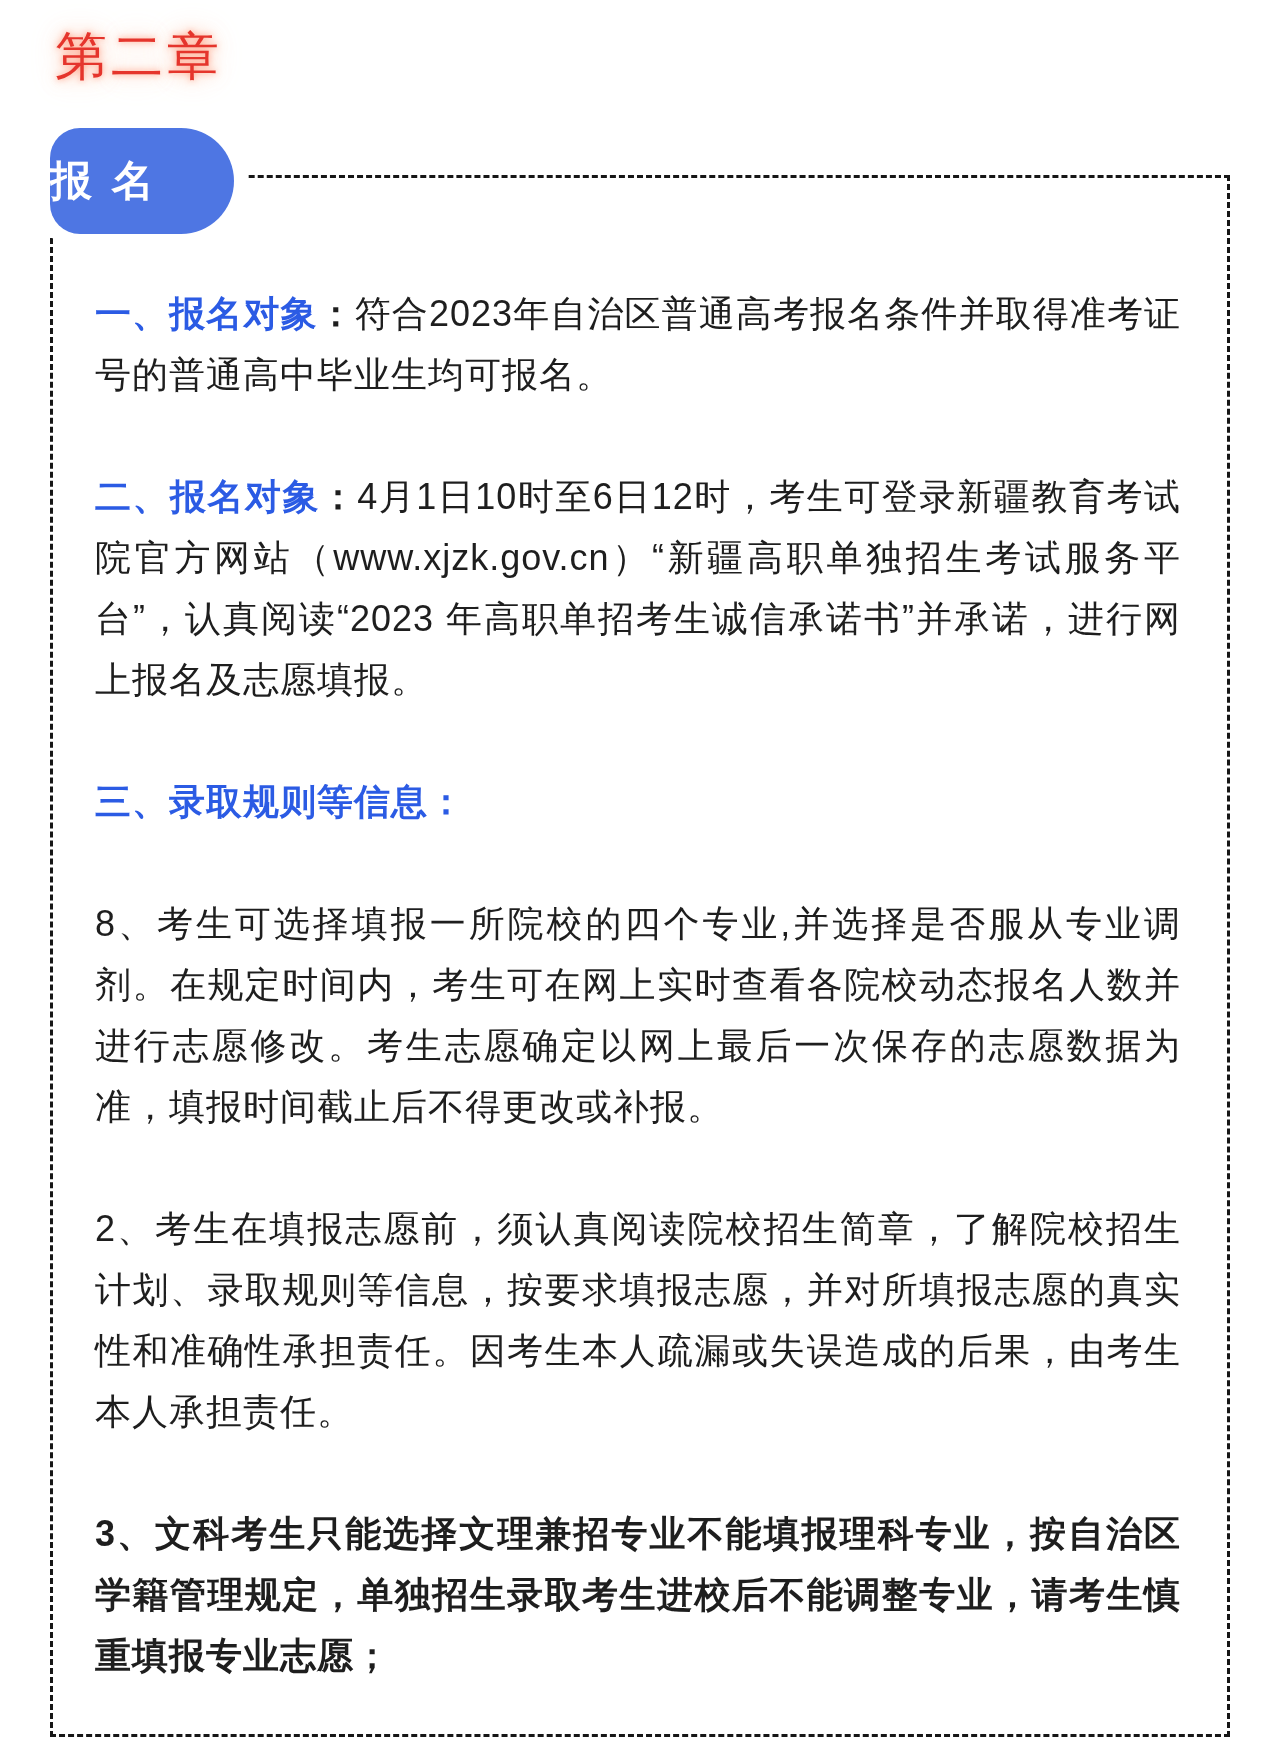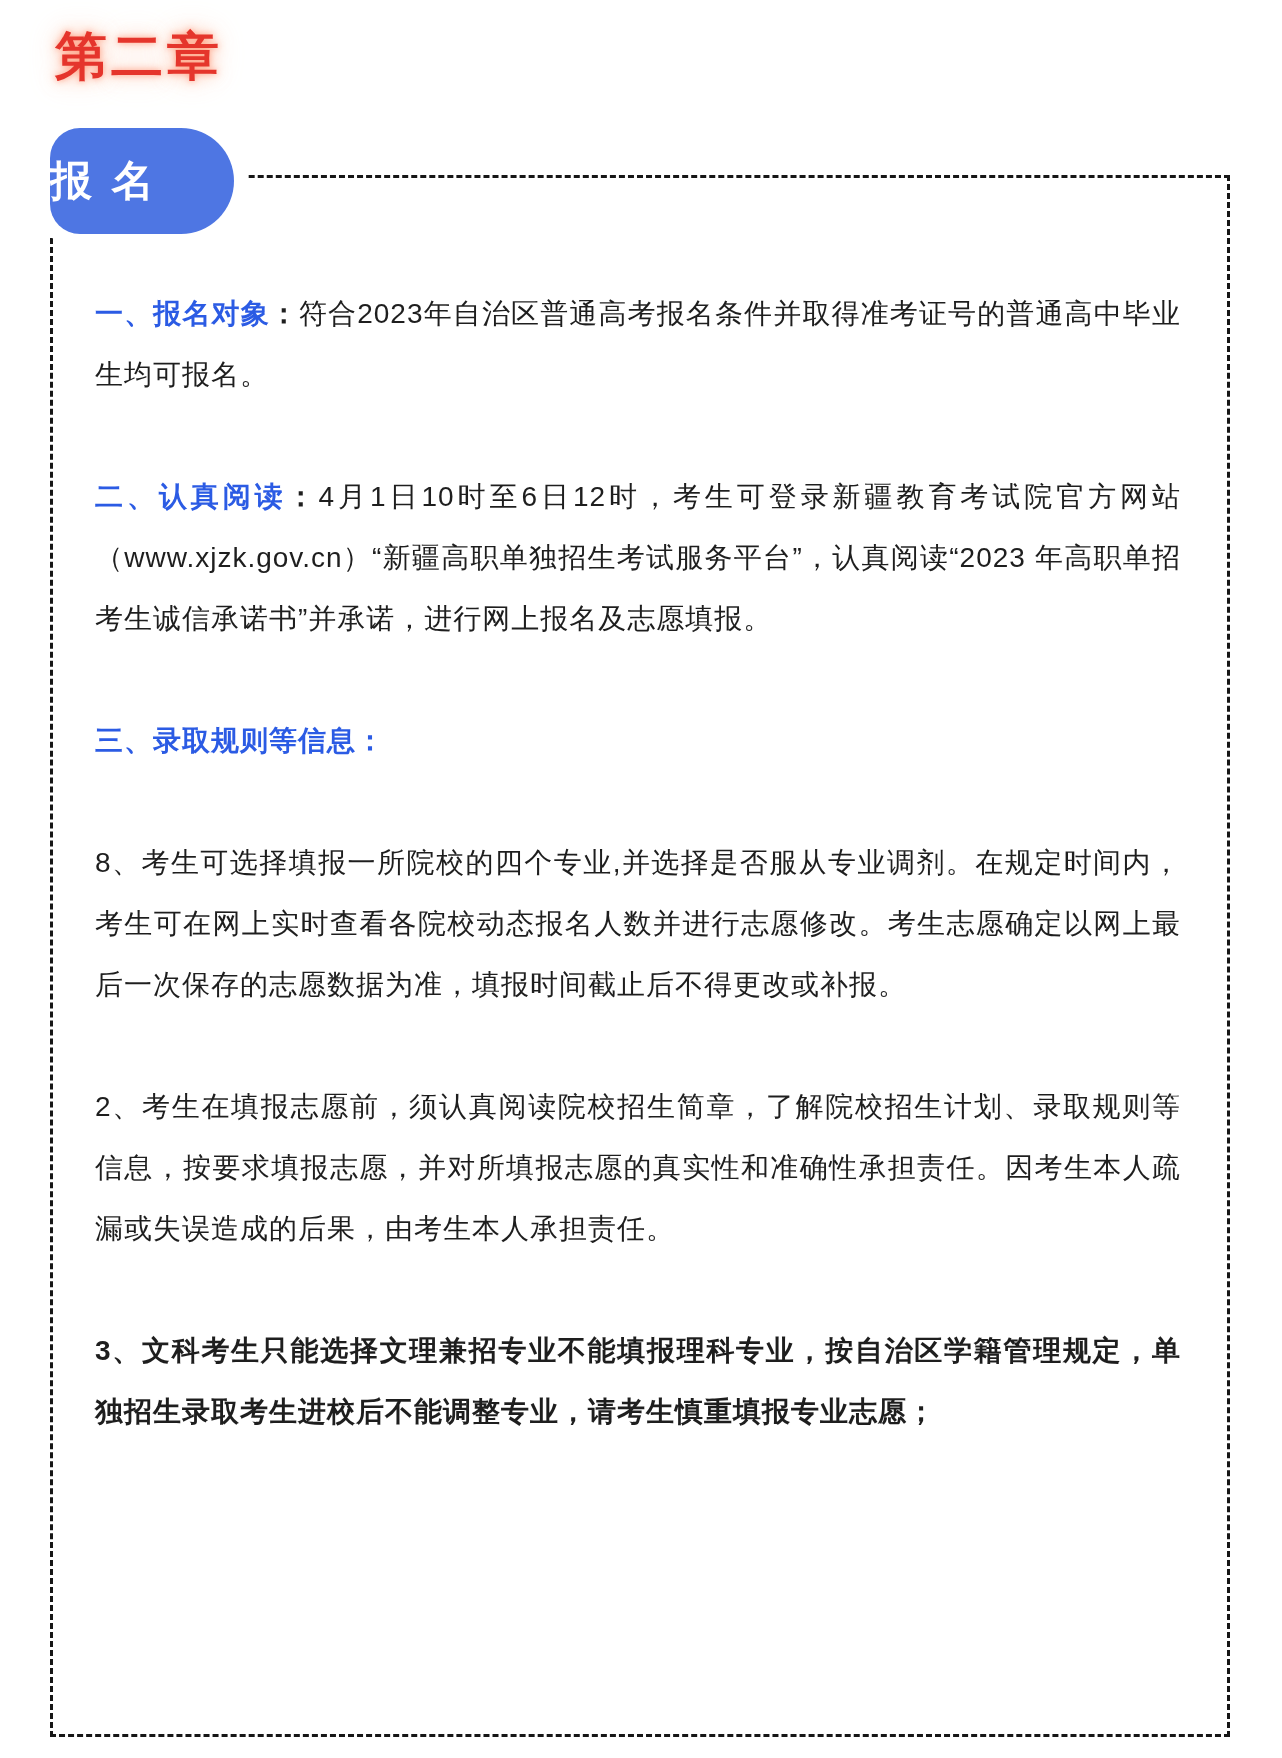--- a/index.html
+++ b/index.html
@@ -10,34 +10,34 @@
     --border-black:#161616;
   }
   html,body{margin:0;padding:0;background:#ffffff;}
   body{
     width:1282px;height:1758px;position:relative;overflow:hidden;
     font-family:"Liberation Sans",sans-serif;
     -webkit-font-smoothing:antialiased;
   }
   .chapter{
     position:absolute;left:55px;top:30px;
-    font-size:52px;font-weight:700;line-height:1;
+    font-size:52px;font-weight:400;line-height:1;
     color:var(--chapter-red);
     text-shadow:0 0 6px rgba(255,150,120,.85),0 0 16px rgba(255,170,140,.65),0 0 30px rgba(255,190,160,.45);
     letter-spacing:4px;
   }
   .box{
     position:absolute;left:50px;top:175px;
     width:1180px;height:1562px;box-sizing:border-box;
     border:3px dashed var(--border-black);
     padding:105px 42px 0 42px;
   }
   .para{
     margin:0 4px 61px 0;
-    font-size:28px;line-height:61px;letter-spacing:1px;
+    font-size:36px;line-height:61px;letter-spacing:1px;
     color:var(--body-text);
     text-align:justify;text-align-last:left;text-justify:inter-ideograph;
   }
   .para:last-child{margin-bottom:0;font-weight:bold;}
   .blue-h{color:var(--heading-blue);font-weight:700;}
   .colon{color:var(--body-text);font-weight:700;}
   .badge{
     position:absolute;left:50px;top:128px;width:184px;height:106px;
     background:var(--badge-blue);
     border-radius:30px 53px 53px 30px;
@@ -53,21 +53,21 @@
 <body>
 
 <div>
 
   <div class="chapter">第二章</div>
 
   <div class="box">
 
     <p class="para"><span class="blue-h">一、报名对象</span><span class="colon">：</span><span>符合2023年自治区普通高考报名条件并取得准考证号的普通高中毕业生均可报名。</span></p>
 
-    <p class="para"><span class="blue-h">二、认真阅读</span><span class="colon">：</span><span>4月1日10时至6日12时，考生可登录新疆教育考试院官方网站（www.xjzk.gov.cn）“新疆高职单独招生考试服务平台”，认真阅读“2023 年高职单招考生诚信承诺书”并承诺，进行网上报名及志愿填报。</span></p>
+    <p class="para"><span class="blue-h">二、报名对象</span><span class="colon">：</span><span>4月1日10时至6日12时，考生可登录新疆教育考试院官方网站（www.xjzk.gov.cn）“新疆高职单独招生考试服务平台”，认真阅读“2023 年高职单招考生诚信承诺书”并承诺，进行网上报名及志愿填报。</span></p>
 
     <p class="para blue-h">三、录取规则等信息：</p>
 
     <p class="para">8、考生可选择填报一所院校的四个专业,并选择是否服从专业调剂。在规定时间内，考生可在网上实时查看各院校动态报名人数并进行志愿修改。考生志愿确定以网上最后一次保存的志愿数据为准，填报时间截止后不得更改或补报。</p>
 
     <p class="para">2、考生在填报志愿前，须认真阅读院校招生简章，了解院校招生计划、录取规则等信息，按要求填报志愿，并对所填报志愿的真实性和准确性承担责任。因考生本人疏漏或失误造成的后果，由考生本人承担责任。</p>
 
     <p class="para">3、文科考生只能选择文理兼招专业不能填报理科专业，按自治区学籍管理规定，单独招生录取考生进校后不能调整专业，请考生慎重填报专业志愿；</p>
 
   </div>

